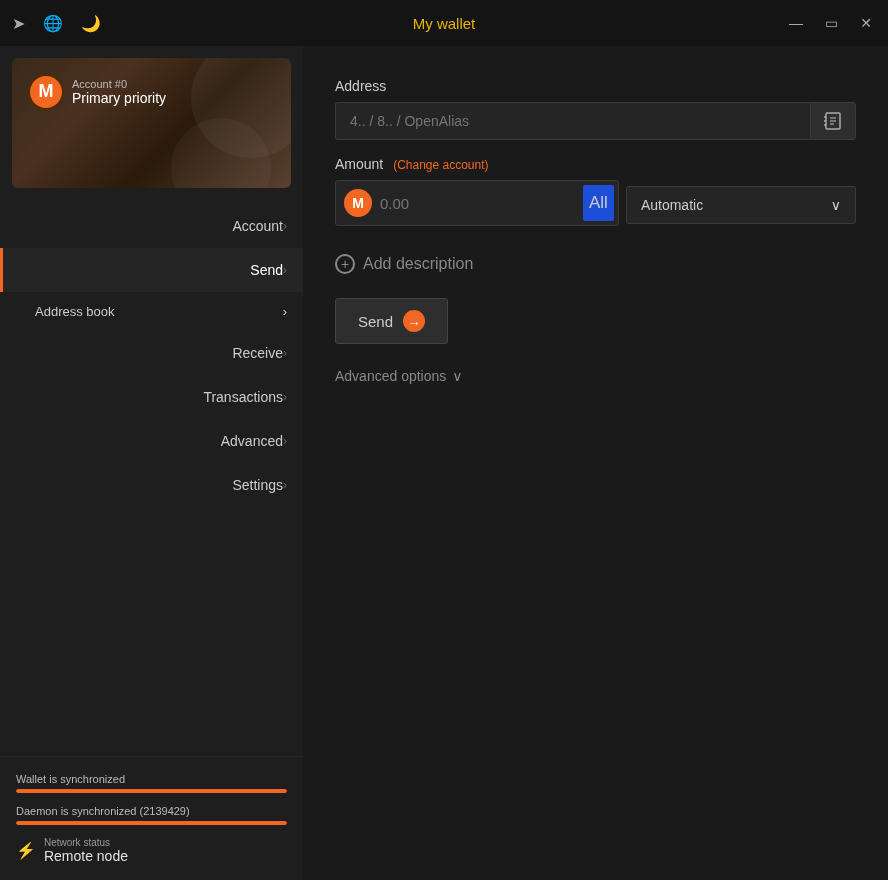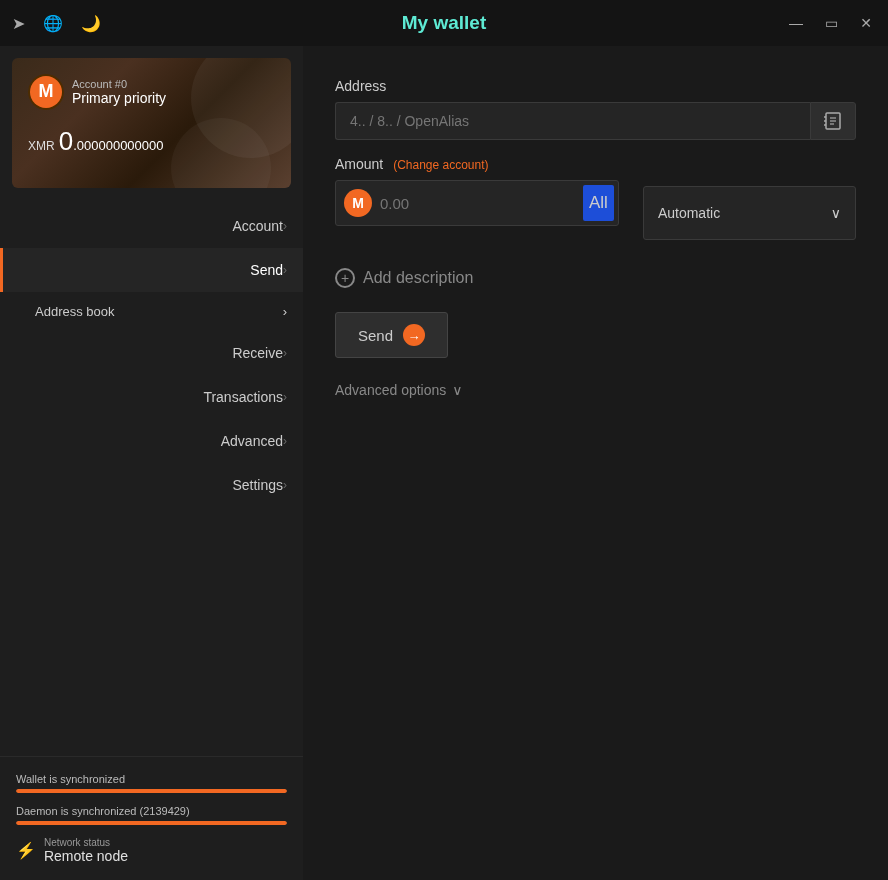--- a/index.html
+++ b/index.html
@@ -31,23 +31,23 @@
     }
     .titlebar-icon {
       color: #aaa;
       font-size: 16px;
       cursor: pointer;
     }
     .titlebar-title {
       position: absolute;
       left: 50%;
       transform: translateX(-50%);
-      color: #5eead4;
-      font-size: 19px;
-      font-weight: 700;
+      color: #eab308;
+      font-size: 15px;
+      font-weight: 400;
     }
     .titlebar-controls {
       display: flex;
       gap: 14px;
       align-items: center;
     }
     .titlebar-btn {
       color: #aaa;
       font-size: 14px;
       cursor: pointer;
@@ -254,21 +254,21 @@
       padding: 0 12px;
       cursor: pointer;
       border-radius: 0 3px 3px 0;
       font-size: 16px;
       display: flex;
       align-items: center;
     }
 
     .amount-priority-row {
       display: flex;
-      gap: 24px;
+      gap: 7px;
       margin-bottom: 28px;
       align-items: flex-start;
     }
     .amount-section { flex: 1; }
     .priority-section { flex: 1; }
 
     .amount-label {
       font-size: 14px;
       color: #ccc;
       margin-bottom: 8px;
@@ -307,21 +307,21 @@
       border-radius: 2px;
     }
 
     .priority-dropdown {
       display: flex;
       align-items: center;
       justify-content: space-between;
       background: #252525;
       border: 1px solid #3a3a3a;
       border-radius: 3px;
-      padding: 18px 14px;
+      padding: 10px 14px;
       cursor: pointer;
       color: #ccc;
       font-size: 14px;
       margin-top: 30px;
     }
 
     .add-desc-row {
       display: flex;
       align-items: center;
       gap: 8px;
@@ -405,23 +405,20 @@
       <div class="account-header">
         <svg class="monero-logo-svg monero-logo-small" viewBox="0 0 36 36" xmlns="http://www.w3.org/2000/svg">
           <circle cx="18" cy="18" r="18" fill="#4d2c00"></circle>
           <circle cx="18" cy="18" r="16" fill="#f26822"></circle>
           <text x="18" y="23" text-anchor="middle" font-size="18" font-weight="bold" fill="white" font-family="Arial">M</text>
         </svg>
         <div class="account-info">
           <div class="account-num">Account #0</div>
           <div class="account-name">Primary priority</div>
         </div>
-      </div>
-      <div class="account-balance">
-        <span class="currency">XMR</span><span class="amount-large">0</span><span class="amount-small">.000000000000</span>
       </div>
     </div>
 
     <div class="sidebar-nav">
       <div class="nav-item">
         <span>Account</span>
         <span class="chevron">›</span>
       </div>
       <div class="nav-item active">
         <span>Send</span>

